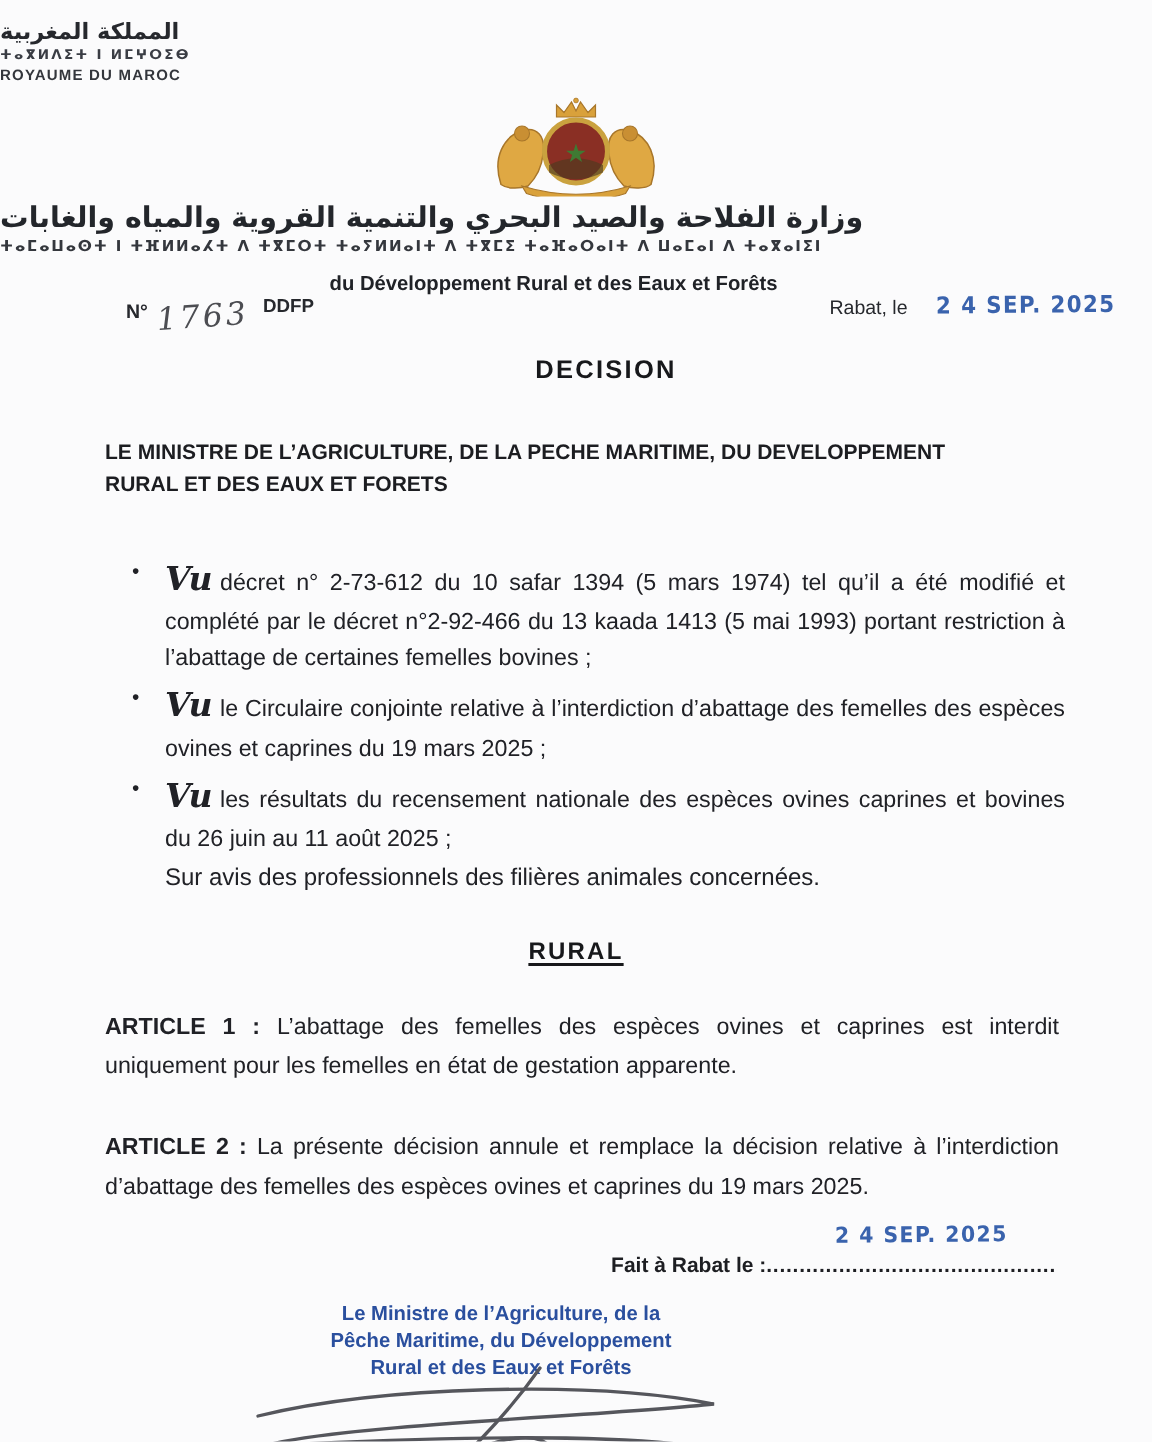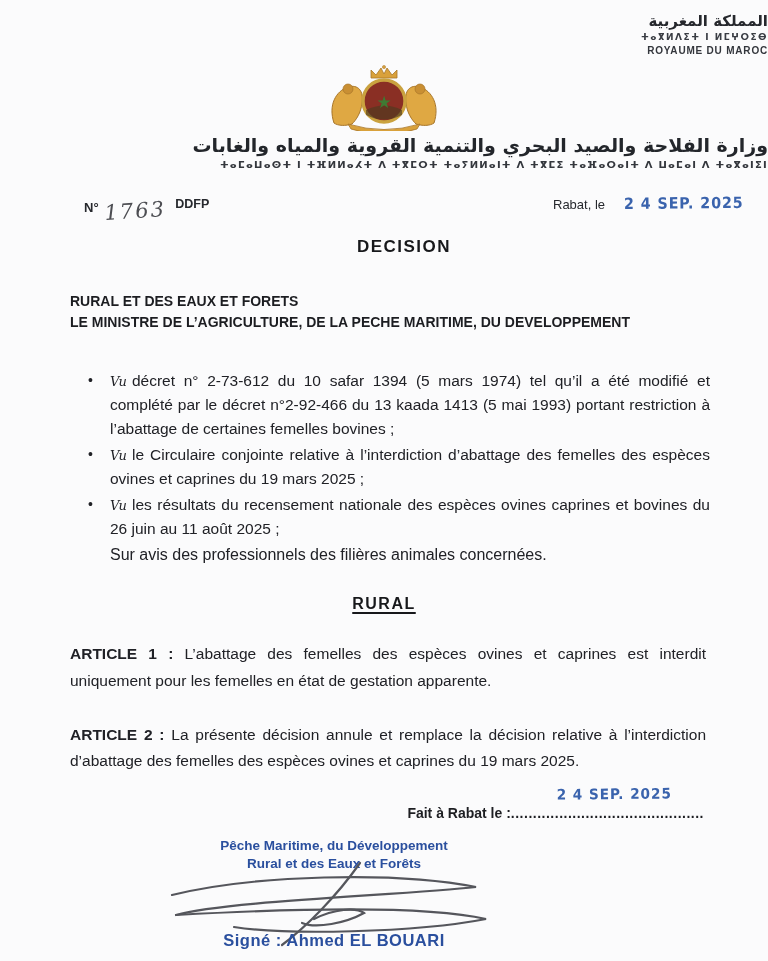--- a/index.html
+++ b/index.html
@@ -7,29 +7,29 @@
   body {
     width:768px; height:961px;
     background:#fbfbfc;
     font-family:"Liberation Sans", sans-serif;
     color:#1f2023;
     overflow:hidden;
   }
   .page { position:relative; width:768px; height:961px; padding-top:12px; }
 
   
-  .kingdom { text-align:right; line-height:1.25; }
+  .kingdom { text-align:left; line-height:1.25; }
   .kingdom .ar { font-size:15px; font-weight:bold; color:#26282d; font-family:"DejaVu Sans", sans-serif; }
   .kingdom .tif { font-size:9px; font-weight:bold; letter-spacing:1.5px; color:#3a3d44; font-family:"DejaVu Sans", sans-serif; margin-top:1px;}
   .kingdom .fr { font-size:10px; font-weight:bold; letter-spacing:.8px; color:#33363c; margin-top:2px;}
 
   .crest { display:block; margin:5px auto 3px auto; }
 
   
-  .ministry { text-align:right; line-height:1.2; }
+  .ministry { text-align:left; line-height:1.2; }
   .ministry .ar { font-size:19px; font-weight:bold; color:#23262b; font-family:"DejaVu Sans", sans-serif; }
   .ministry .tif { font-size:10px; font-weight:bold; letter-spacing:1.2px; color:#34373d; font-family:"DejaVu Sans", sans-serif; margin-top:3px; }
 
   
   .head-row { display:flex; margin-top:8px; align-items:flex-start; }
   .ref-block { width:185px; padding-left:84px; padding-top:14px; font-size:13px; color:#26282d; position:relative; white-space:nowrap; }
   .ref-label { font-weight:bold; }
   .ref-hand {
     font-family:"DejaVu Serif", serif; font-style:italic;
     font-size:21px; color:#4c4d52; letter-spacing:2px;
@@ -49,22 +49,22 @@
   .doc-title { text-align:center; font-size:17px; font-weight:bold; letter-spacing:1.5px; margin-top:20px; color:#17181b;padding-left:40px; }
 
   
   .addressee { margin:34px 70px 0 70px; font-weight:bold; font-size:14px; line-height:1.5; color:#1c1d21; }
 
   
   .bullets { margin:36px 58px 0 88px; }
   .bullet { display:flex; font-size:15.5px; line-height:1.55; margin-bottom:2px; color:#202126; }
   .bullet .dot { width:22px; flex:none; font-size:14px; padding-top:1px; }
   .bullet .vu {
-    font-family:"DejaVu Serif", serif; font-style:italic; font-weight:normal;
-    font-size:13px; margin-right:5px;
+    font-family:"DejaVu Serif", serif; font-style:italic; font-weight:bold;
+    font-size:22px; margin-right:5px;
   }
   .bullet .btxt { text-align:justify; }
   .advice { margin:2px 58px 0 110px; font-size:16px; line-height:1.5; color:#202126; }
 
   
   .decide { text-align:center; margin-top:28px; font-size:16px; font-weight:bold; letter-spacing:1.5px;
             text-decoration:underline; text-decoration-thickness:2px; text-underline-offset:3px; color:#17181b; }
 
   
   .article { margin:28px 62px 0 70px; font-size:15.5px; line-height:1.7; text-align:justify; color:#202126; }
@@ -120,32 +120,33 @@
     <div class="tif">ⵜⴰⵎⴰⵡⴰⵙⵜ ⵏ ⵜⴼⵍⵍⴰⵃⵜ ⴷ ⵜⴳⵎⵔⵜ ⵜⴰⵢⵍⵍⴰⵏⵜ ⴷ ⵜⴳⵎⵉ ⵜⴰⴼⴰⵔⴰⵏⵜ ⴷ ⵡⴰⵎⴰⵏ ⴷ ⵜⴰⴳⴰⵏⵉⵏ</div>
   </div>
 
   <div class="head-row">
     <div class="ref-block">
       <span class="ref-label">N°</span>
       <span class="ref-hand">1763</span>
       <span class="ref-suffix">DDFP</span>
     </div>
     <div class="fr-ministry">
+      <div>du Développement Rural et des Eaux et Forêts</div>
     </div>
     <div class="date-block">
       <span class="place-label">Rabat, le</span>
       <span class="stamp">2 4 SEP. 2025</span>
     </div>
   </div>
 
   <div class="doc-title">DECISION</div>
 
   <div class="addressee">
+    <div>LE MINISTRE DE L’AGRICULTURE, DE LA PECHE MARITIME, DU DEVELOPPEMENT</div>
     <div>RURAL ET DES EAUX ET FORETS</div>
-    <div>LE MINISTRE DE L’AGRICULTURE, DE LA PECHE MARITIME, DU DEVELOPPEMENT</div>
   </div>
 
   <div class="bullets">
     <div class="bullet">
       <span class="dot">•</span>
       <span class="btxt"><span class="vu">Vu</span><span>décret n° 2-73-612 du 10 safar 1394 (5 mars 1974) tel qu’il a été modifié et complété par le décret n°2-92-466 du 13 kaada 1413 (5 mai 1993) portant restriction à l’abattage de certaines femelles bovines ;</span></span>
     </div>
     <div class="bullet">
       <span class="dot">•</span>
       <span class="btxt"><span class="vu">Vu</span><span>le Circulaire conjointe relative à l’interdiction d’abattage des femelles des espèces ovines et caprines du 19 mars 2025 ;</span></span>
@@ -170,20 +171,21 @@
 
   <div class="closing">
     <div><span class="stamp2">2 4 SEP. 2025</span></div>
     <div class="fait-line">
       <span>Fait à Rabat le :</span><span class="fait-dots">............................................</span>
     </div>
   </div>
 
   <div class="sig-block">
     <div class="sig-title">
+      <div>Le Ministre de l’Agriculture, de la</div>
       <div>Pêche Maritime, du Développement</div>
       <div>Rural et des Eaux et Forêts</div>
     </div>
     <svg class="sig-svg" width="340" height="92" viewBox="0 0 340 92">
       <g fill="none" stroke="#55565c" stroke-width="2.2" stroke-linecap="round">
         <path d="M8,38 C90,18 230,14 312,30 C240,38 60,44 12,58"></path>
         <path d="M12,58 C120,52 260,48 322,62 C250,76 120,78 70,70"></path>
         <path d="M196,6 C172,40 142,70 118,88"></path>
         <path d="M150,62 C170,52 192,50 200,56 C182,66 152,72 138,66"></path>
       </g>

